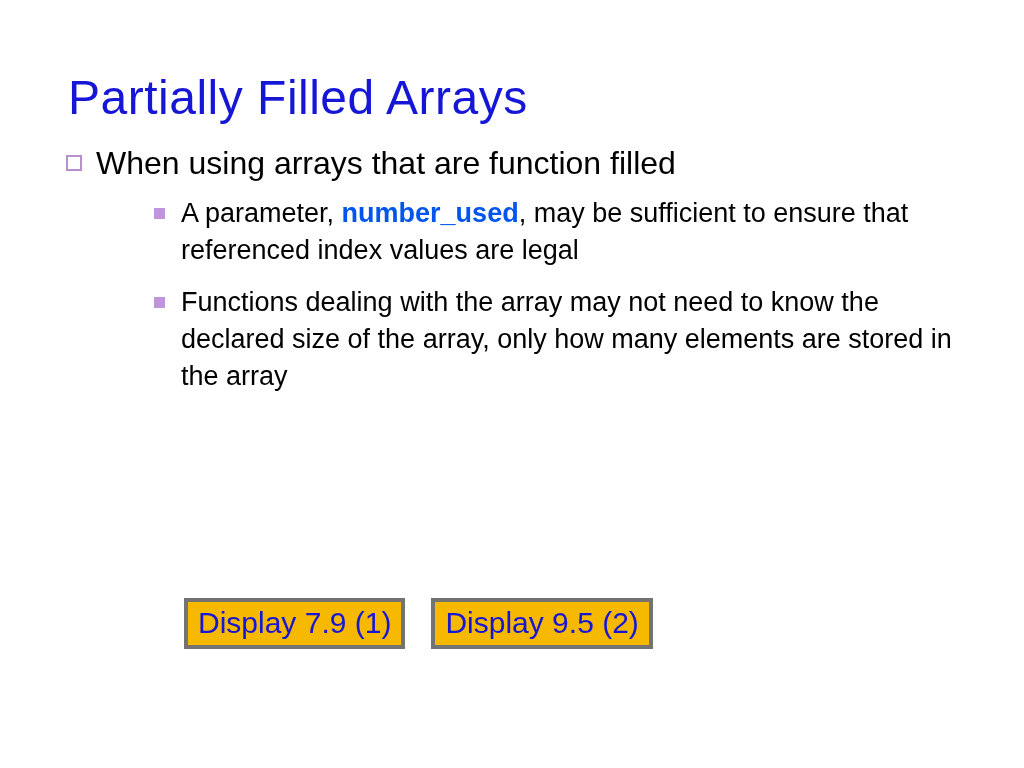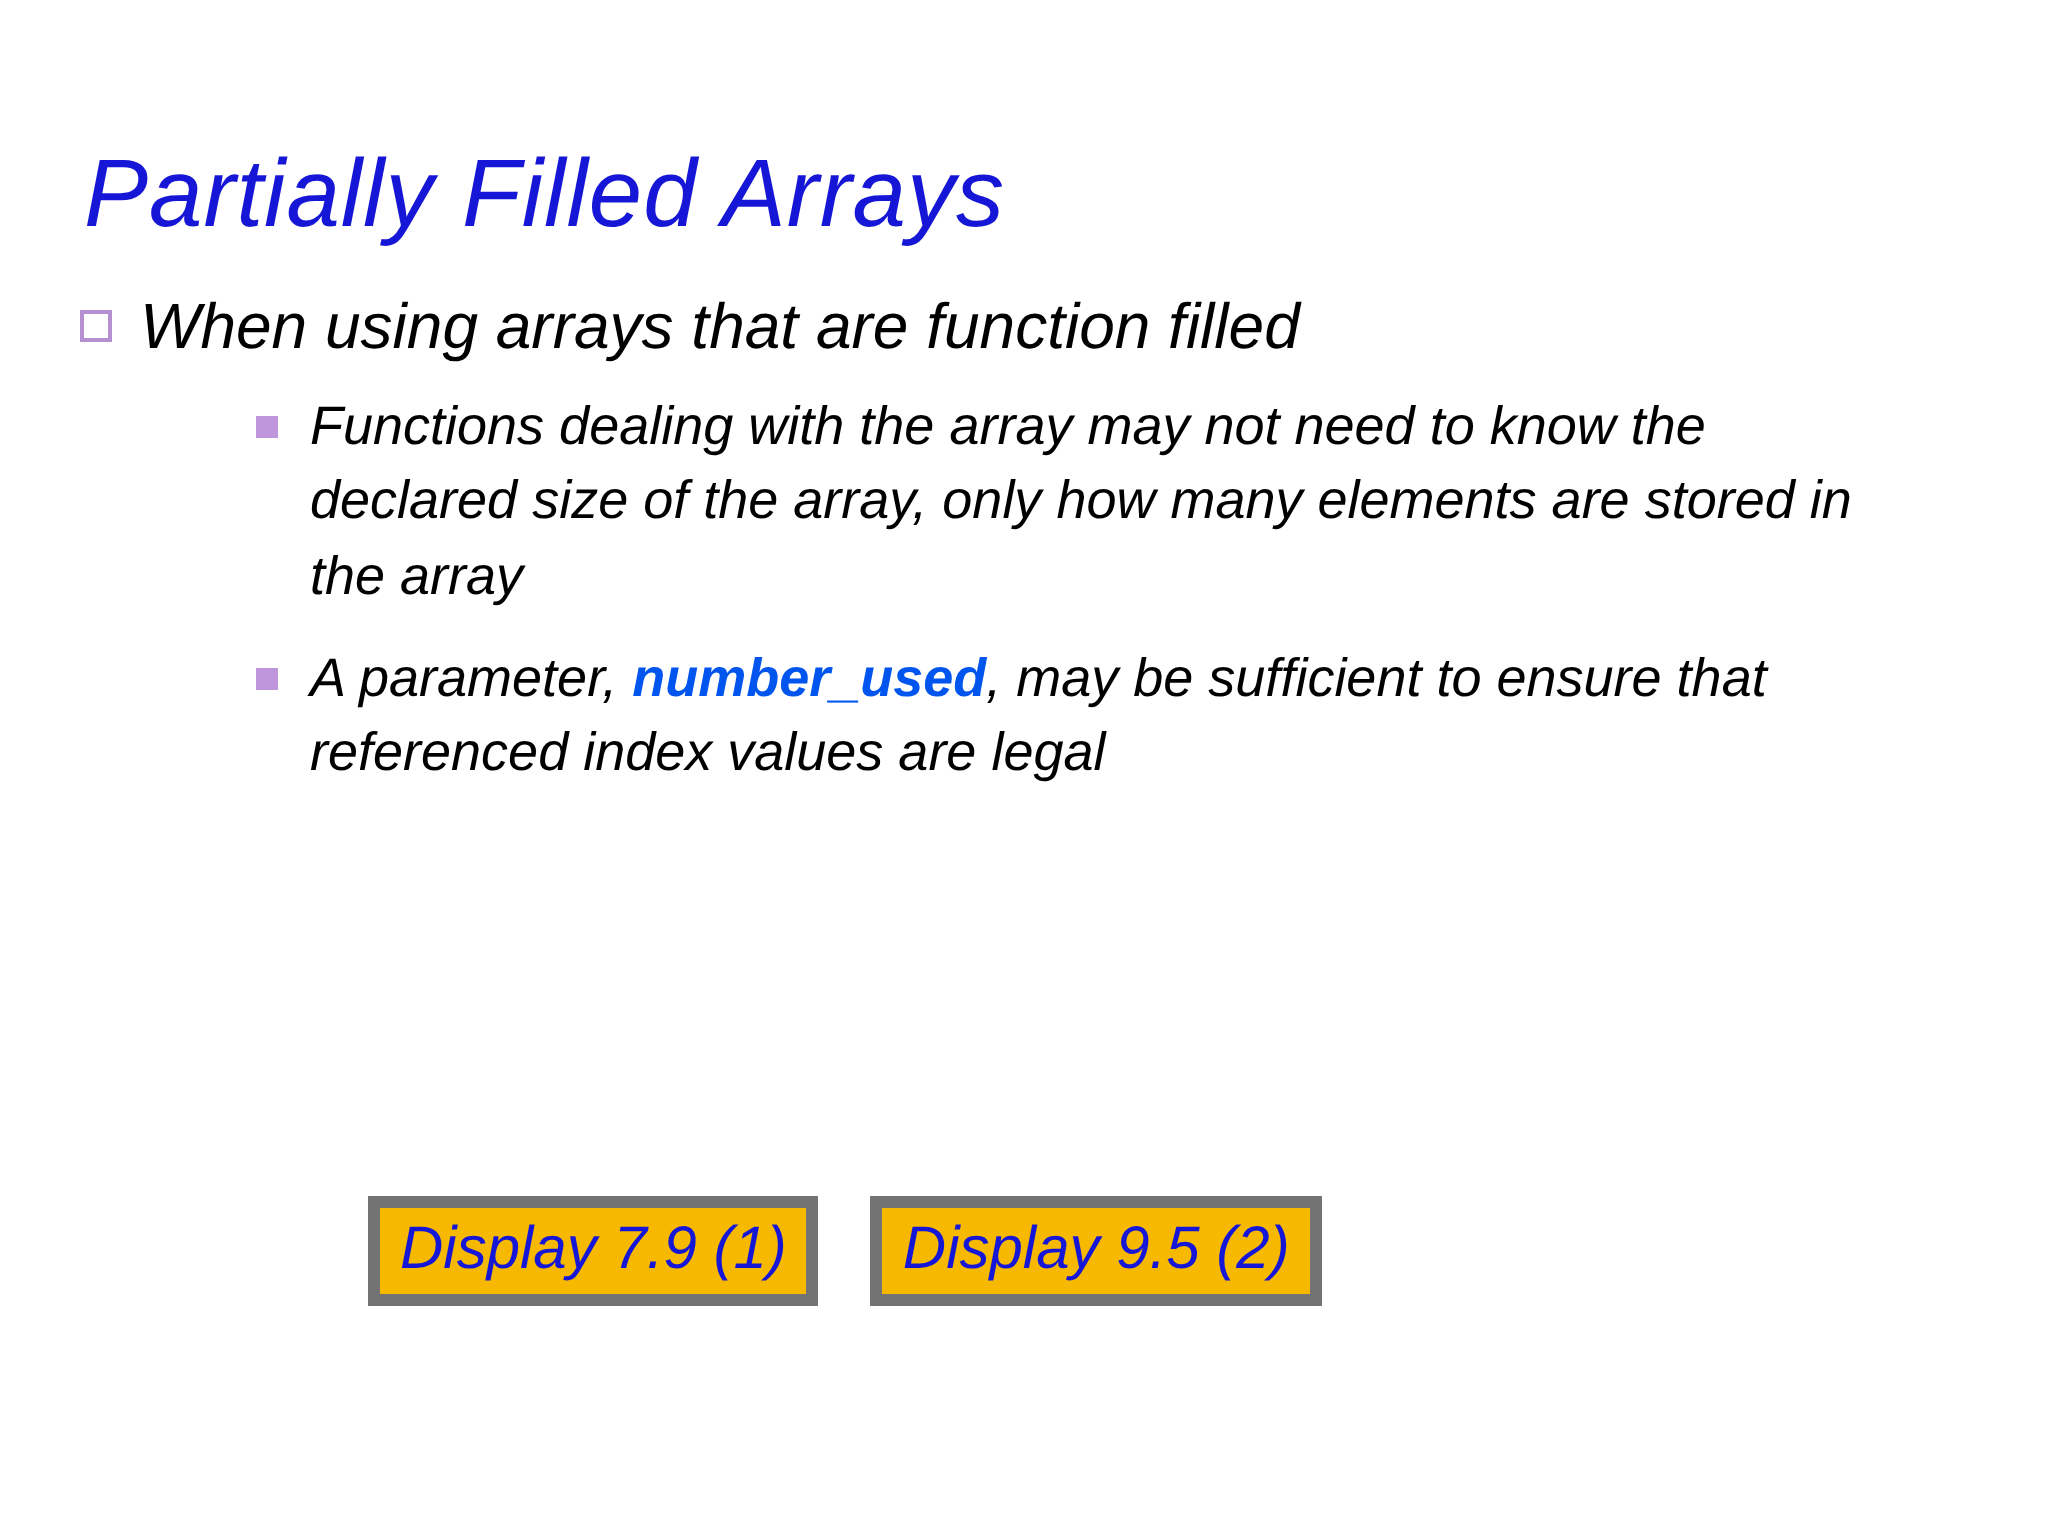--- a/index.html
+++ b/index.html
@@ -9,22 +9,21 @@
     width: 1024px;
     height: 768px;
     background: #ffffff;
     font-family: "Comic Sans MS", "Comic Sans", cursive, sans-serif;
     color: #000;
   }
   .slide {
     position: relative;
     width: 1024px;
     height: 768px;
-    padding: 70px 60px 0 34px;
-    font-style: italic;
+    padding: 70px 60px 0 60px;
   }
   .title {
     font-size: 48px;
     color: #1616d6;
     margin: 0 0 18px 8px;
     font-weight: normal;
     letter-spacing: 0.5px;
   }
   .top-bullet {
     display: flex;
@@ -75,21 +74,21 @@
   }
   .buttons {
     position: absolute;
     left: 184px;
     top: 598px;
     display: flex;
     gap: 26px;
   }
   .disp-btn {
     background: #f6b900;
-    border: 6px solid #737373;
+    border: 4px solid #737373;
     color: #1616d6;
     font-family: Arial, Helvetica, sans-serif;
     font-size: 30px;
     padding: 4px 10px 6px 10px;
     line-height: 1.1;
     cursor: default;
   }
 </style>
 </head>
 <body>
@@ -100,28 +99,28 @@
 
   <div class="top-bullet">
     <span class="sq"></span>
     <span class="txt">When using arrays that are function filled</span>
   </div>
 
   <div class="sub-list">
 
     <div class="sub-bullet">
       <span class="sq-fill"></span>
-      <span class="txt">Functions dealing with the array may not need to know the declared size of the array, only how many elements are stored in the array</span>
+      <span class="txt">
+        <span>A parameter, </span><span class="hl">number_used</span><span>,  may be sufficient to ensure that referenced index values are legal</span>
+      </span>
     </div>
 
     <div class="sub-bullet">
       <span class="sq-fill"></span>
-      <span class="txt">
-        <span>A parameter, </span><span class="hl">number_used</span><span>,  may be sufficient to ensure that referenced index values are legal</span>
-      </span>
+      <span class="txt">Functions dealing with the array may not need to know the declared size of the array, only how many elements are stored in the array</span>
     </div>
 
 
   </div>
 
   <div class="buttons">
     <div class="disp-btn">Display 7.9 (1)</div>
     <div class="disp-btn">Display 9.5 (2)</div>
   </div>
 

